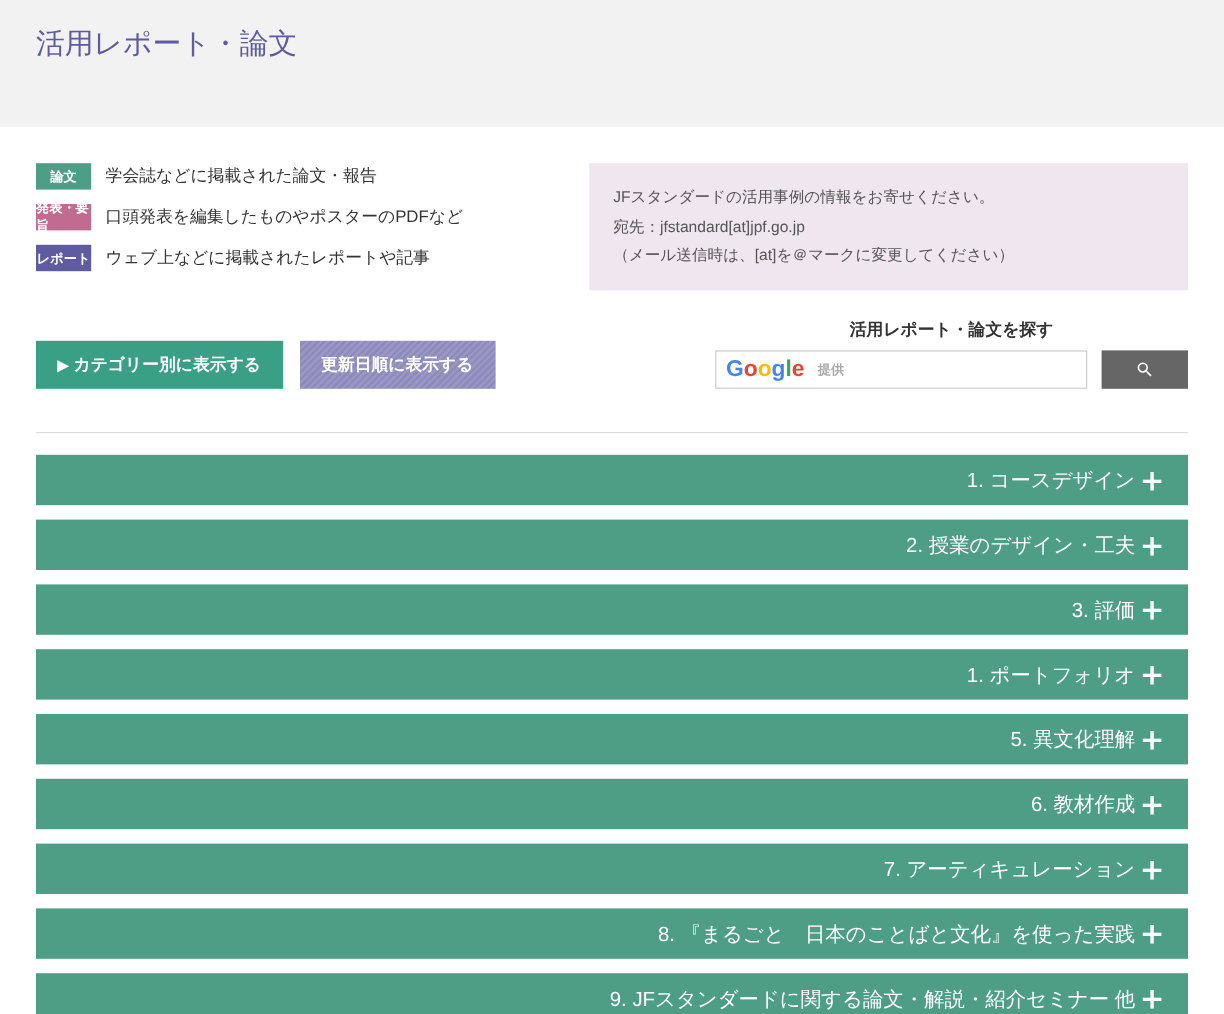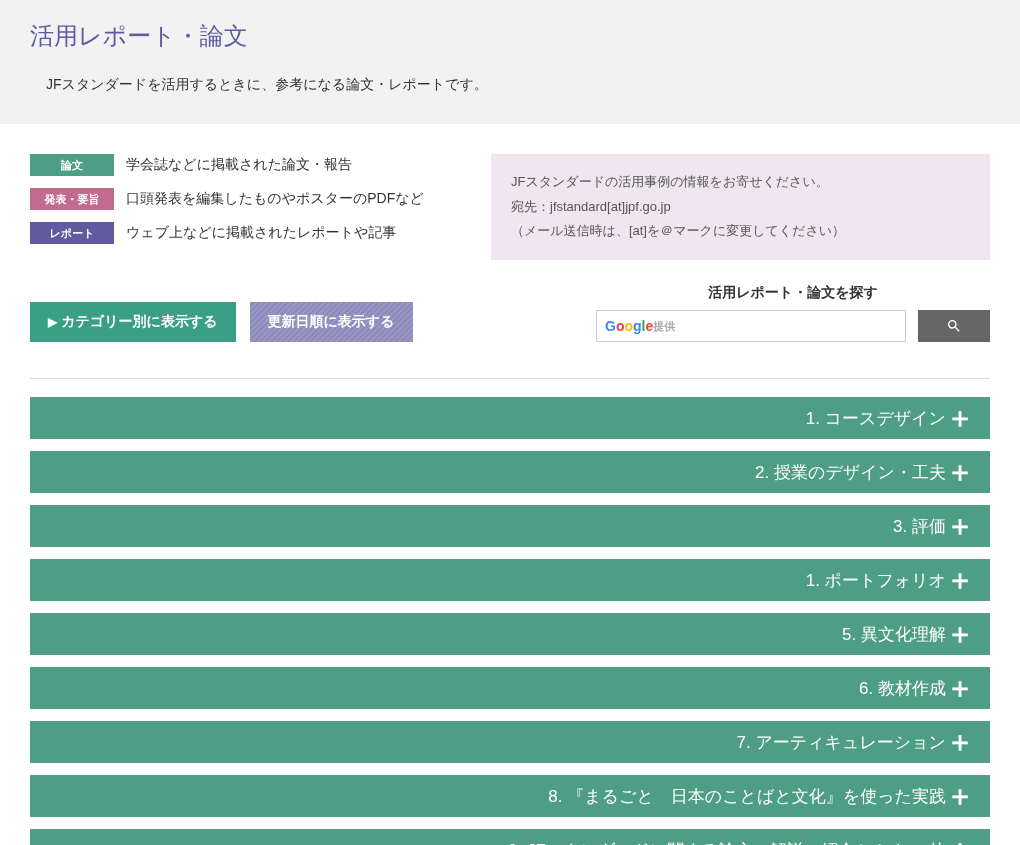--- a/index.html
+++ b/index.html
@@ -39,21 +39,21 @@
     .legend-row {
       display: flex;
       align-items: center;
       margin-bottom: 12px;
       font-size: 14px;
     }
     .legend-tag {
       display: inline-flex;
       align-items: center;
       justify-content: center;
-      width: 84px;
+      width: 46px;
       height: 22px;
       color: #fff;
       font-size: 11px;
       font-weight: bold;
       margin-right: 12px;
       flex-shrink: 0;
     }
     .tag-green { background: #4e9e85; }
     .tag-purple { background: #5e5ba0; }
     .tag-pink { background: #c06b8f; }
@@ -122,22 +122,22 @@
       height: 32px;
       width: 310px;
       display: flex;
       align-items: center;
       padding: 0 8px;
       background: #fff;
     }
     .google-logo {
       font-family: Arial, sans-serif;
       font-weight: bold;
-      font-size: 14px;
-      margin-right: 0;
+      font-size: 19px;
+      margin-right: 11px;
     }
     .g-b { color: #4285F4; }
     .g-r { color: #EA4335; }
     .g-y { color: #FBBC05; }
     .g-g { color: #34A853; }
     .search-hint { color: #aaa; font-size: 11px; font-weight: bold; }
     .search-btn {
       width: 72px;
       height: 32px;
       background: #666;
@@ -173,21 +173,20 @@
       font-size: 28px;
       font-weight: bold;
       line-height: 1;
     }
   </style>
 </head>
 <body>
 
 <div class="header-area">
   <h1 class="page-title">活用レポート・論文</h1>
-  <p class="page-subtitle">JFスタンダードを活用するときに、参考になる論文・レポートです。</p>
 </div>
 
 <div class="content-wrap">
 
   <div class="top-row">
     <div class="legend-block">
       <div class="legend-row">
         <span class="legend-tag tag-green">論文</span>
         <span class="legend-desc">学会誌などに掲載された論文・報告</span>
       </div>

